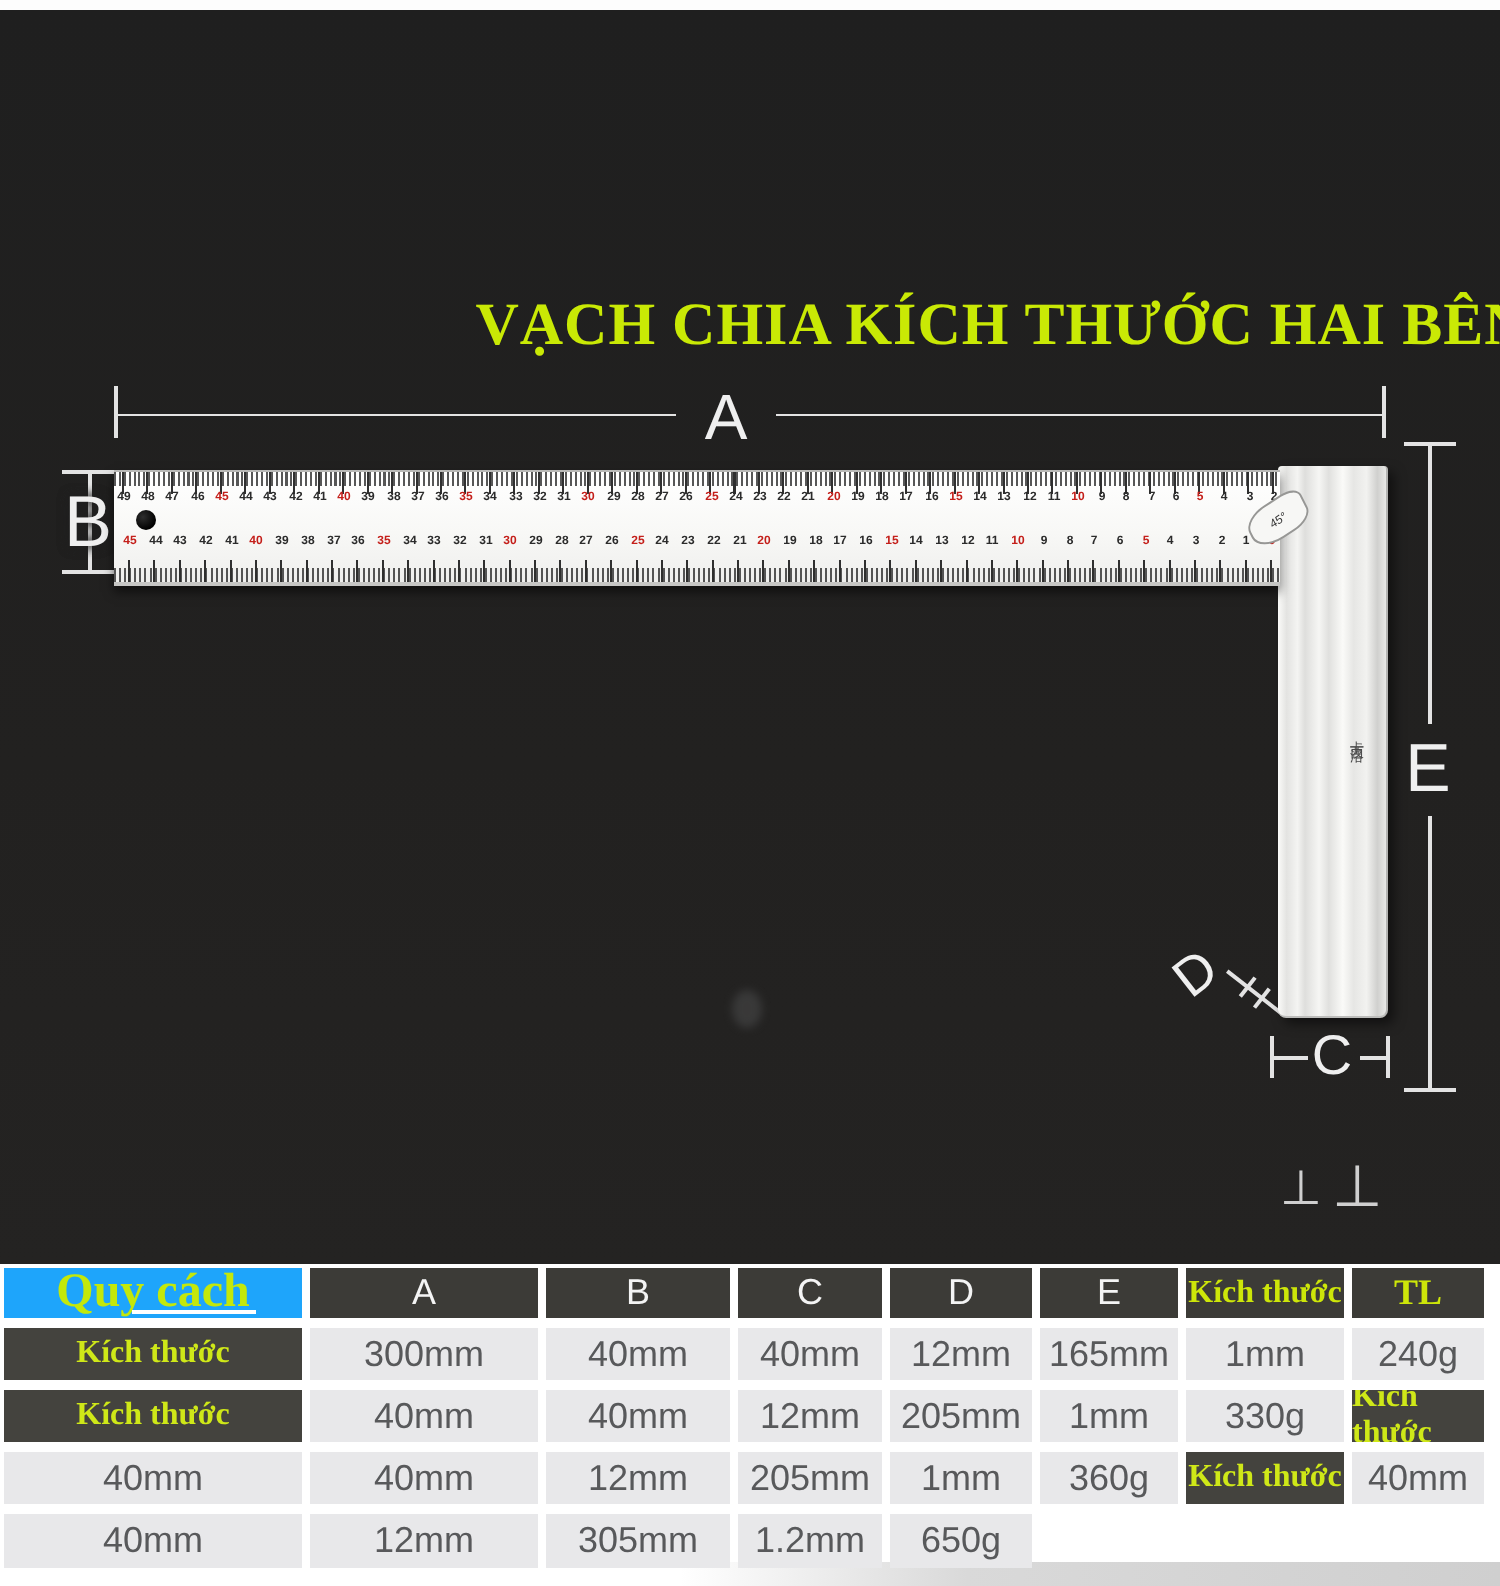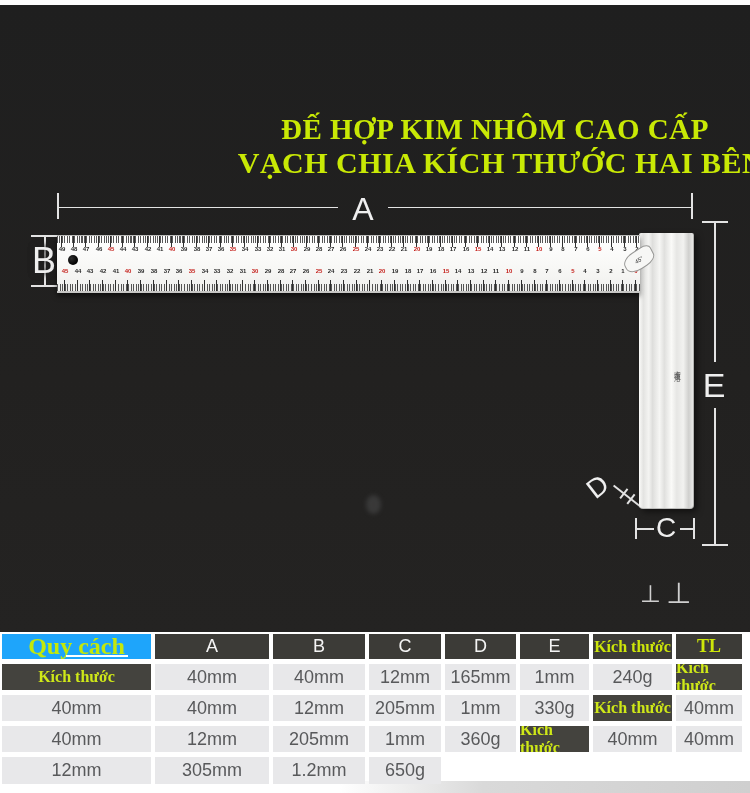--- a/index.html
+++ b/index.html
@@ -90,21 +90,20 @@
 </style>
 </head>
 <body>
 
 <div class="stage">
 
   <div class="dark-bg"></div>
   <div class="top-strip"></div>
   <div class="bottom-shade"></div>
 
-  <div class="title title1">ĐẾ HỢP KIM NHÔM CAO CẤP</div>
   <div class="title title2">VẠCH CHIA KÍCH THƯỚC HAI BÊN</div>
 
   <div class="dline" style="left:57px;top:207px;width:281px;height:1px;"></div>
   <div class="dline" style="left:388px;top:207px;width:304px;height:1px;"></div>
   <div class="dline" style="left:57px;top:193px;width:2px;height:26px;"></div>
   <div class="dline" style="left:691px;top:193px;width:2px;height:26px;"></div>
   <div class="dletter" style="left:363px;top:209px;font-size:32px;">A</div>
 
   <div class="dline" style="left:44px;top:236px;width:1.5px;height:50px;"></div>
   <div class="dline" style="left:31px;top:235px;width:27px;height:1.5px;"></div>
@@ -249,20 +248,21 @@
         <span class="ul"></span>
       </div>
       <div class="cell hdark">A</div>
       <div class="cell hdark">B</div>
       <div class="cell hdark">C</div>
       <div class="cell hdark">D</div>
       <div class="cell hdark">E</div>
       <div class="cell hyellow kt">Kích thước</div>
       <div class="cell hyellow tl">TL</div>
       <div class="cell rlabel">Kích thước</div>
+      <div class="cell rval">300mm</div>
       <div class="cell rval">40mm</div>
       <div class="cell rval">40mm</div>
       <div class="cell rval">12mm</div>
       <div class="cell rval">165mm</div>
       <div class="cell rval">1mm</div>
       <div class="cell rval">240g</div>
       <div class="cell rlabel">Kích thước</div>
       <div class="cell rval">40mm</div>
       <div class="cell rval">40mm</div>
       <div class="cell rval">12mm</div>

